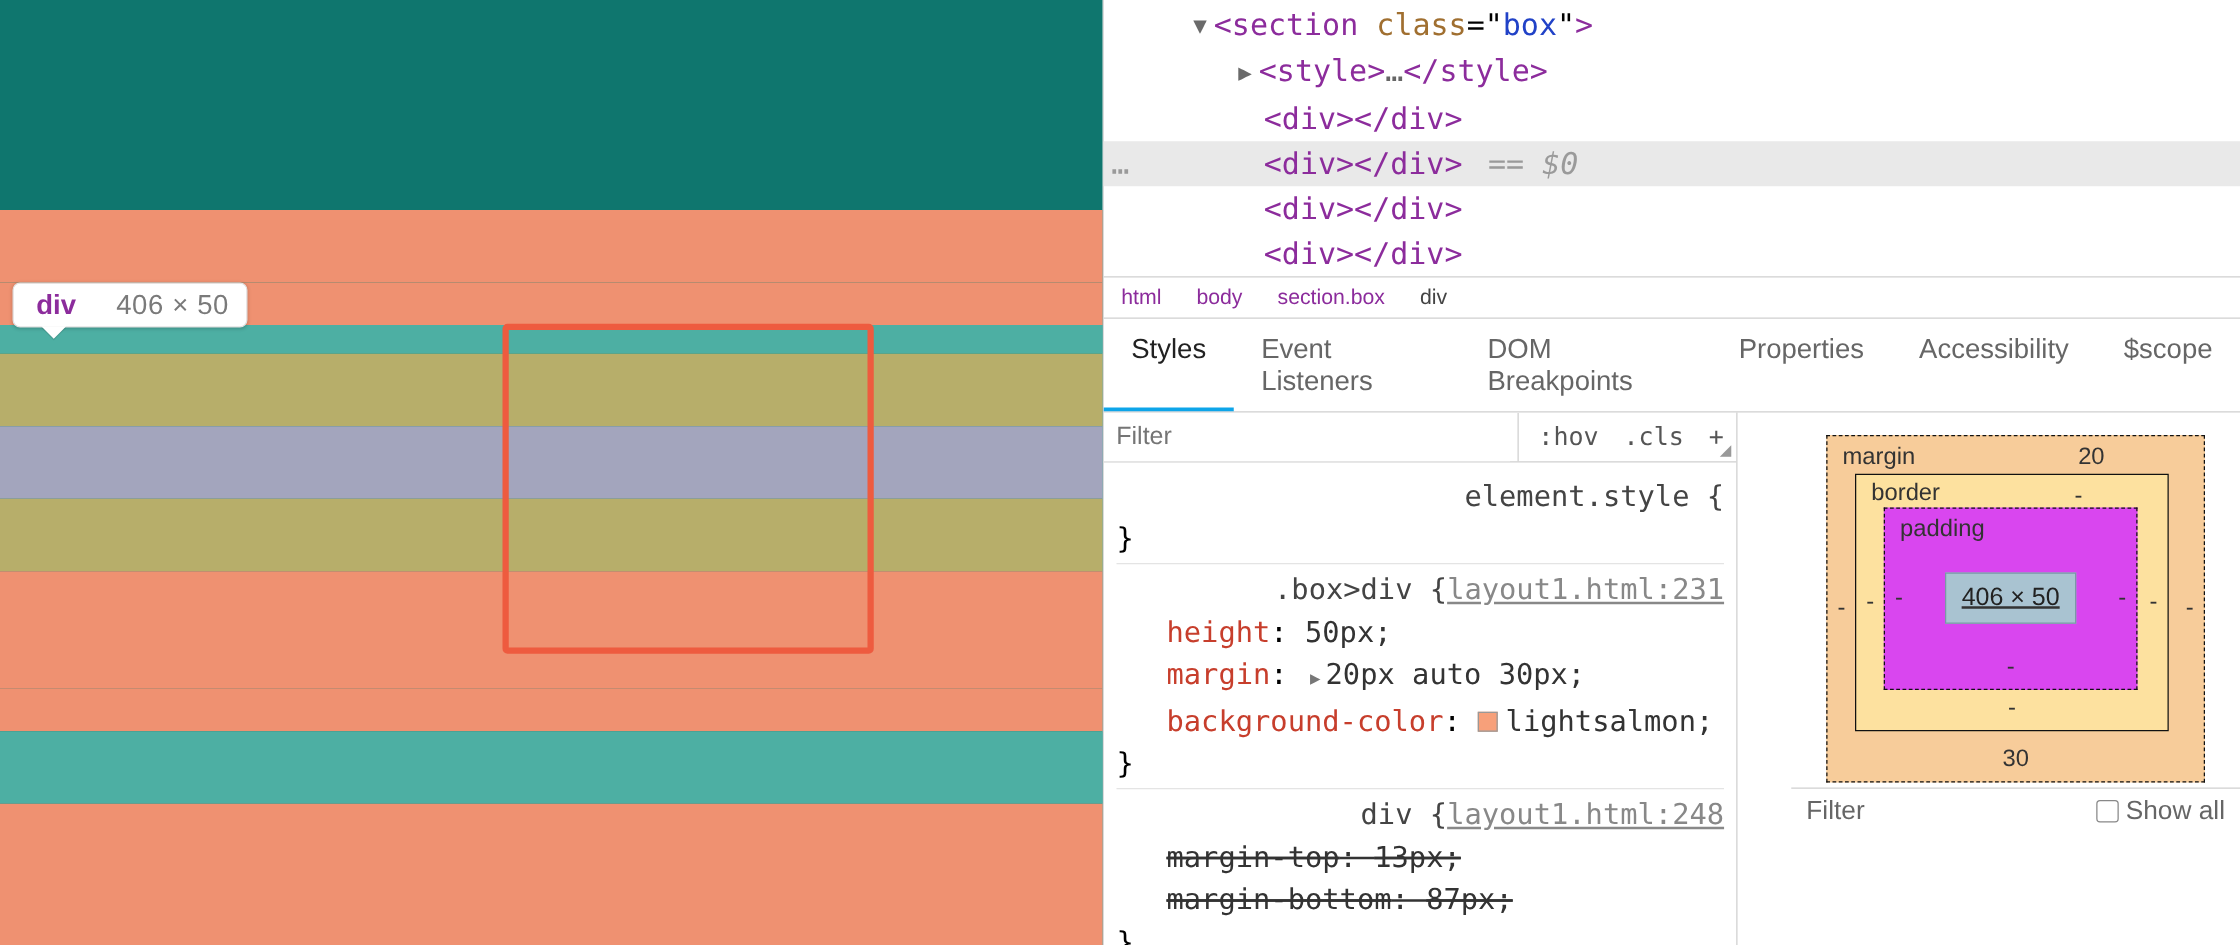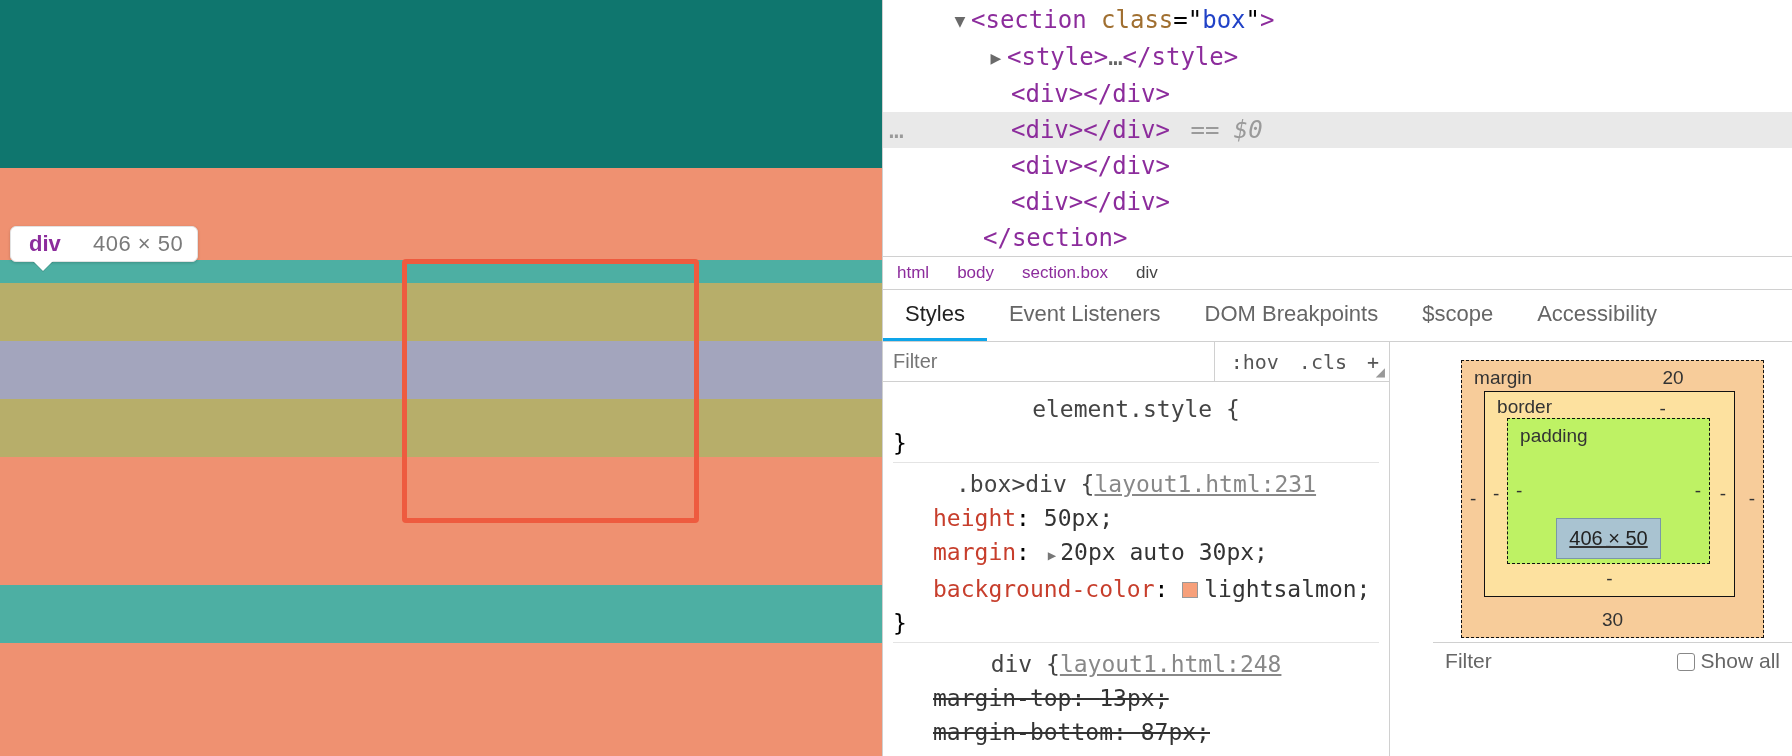--- a/index.html
+++ b/index.html
@@ -35,36 +35,36 @@
 .styles-row { display:flex; flex:1; min-height:0;gap:43px;}
 .styles-pane { flex:1 1 auto; min-width:0; border-right:1px solid #d0d0d0; display:flex; flex-direction:column;}
 .toolbar { display:flex; align-items:center; border-bottom:1px solid #d0d0d0; font-family:-apple-system,sans-serif; font-size:20px; position:relative;}
 .toolbar input { border:0; padding:8px 10px; font-size:20px; width:360px; outline:none; color:#555;}
 .toolbar .divider { width:1px; align-self:stretch; background:#d0d0d0; margin:0 6px;}
 .toolbar .btn { padding:6px 10px; color:#555; font-family:Menlo,monospace; font-size:20px;}
 .toolbar .resizer { position:absolute; right:4px; bottom:2px; font-size:12px; color:#999;}
 .rules { font-family:Menlo,Consolas,monospace; font-size:23px; line-height:34px; padding:4px 10px 4px 10px; overflow:auto;}
 .rule { border-top:1px solid #e4e4e4; padding-top:4px; margin-top:2px;}
 .rule:first-child{border-top:none;}
-.rule .head { display:flex; justify-content:center; }
+.rule .head { display:flex; justify-content:flex-end; }
 .rule .selector { color:#444;}
 .rule .src { color:#888; text-decoration:underline; }
 .rule .decl { padding-left:40px;}
 .rule .prop { color:#c73e2c;}
 .rule .pval { color:#333;}
 .rule .tri { color:#777; font-size:14px; margin:0 4px;}
 .rule .swatch { display:inline-block; width:16px; height:16px; border:1px solid #999; vertical-align:-1px; margin-right:6px;}
 .rule .strike { text-decoration:line-through; color:#333;}
 .box-model-pane { width:384px; display:flex; flex-direction:column; }
 .box-model { padding:18px 28px 4px 28px; }
 .bm { font-family:-apple-system,sans-serif; font-size:19px; color:#333; position:relative;}
 .bm .layer { border:1px dashed #111; position:relative; display:flex; align-items:center; justify-content:center; }
 .bm .margin { background:#f7cc9a; height:278px; padding:30px 28px 40px 22px;}
 .bm .border { background:#fde19f; flex:1; height:100%; padding:26px 24px 32px 22px; border-style:solid;text-decoration:underline;}
-.bm .padding { background:#bef264; flex:1; height:100%; display:flex; align-items:flex-end; justify-content:center; padding:4px 22px;}
+.bm .padding { background:#d946ef; flex:1; height:100%; display:flex; align-items:center; justify-content:center; padding:4px 22px;}
 .bm .content { background:#a9c3d1; border:1px solid #7a98a7; padding:8px 12px; font-family:-apple-system,sans-serif; font-size:20px; color:#222; white-space:nowrap;}
 .bm .lbl { position:absolute; top:6px; left:12px; font-size:19px;}
 .bm .top { position:absolute; top:6px; left:50%; transform:translateX(50px);}
 .bm .bottom { position:absolute; bottom:6px; left:50%; transform:translateX(-50%);}
 .bm .right { position:absolute; right:8px; top:50%; transform:translateY(-50%);}
 .bm .left { position:absolute; left:8px; top:50%; transform:translateY(-50%);}
 .bm .border .lbl{top:4px;}
 .bm .padding .lbl{top:6px;}
 .boxmodel-footer { border-top:1px solid #d0d0d0; display:flex; justify-content:space-between; align-items:center; font-family:-apple-system,sans-serif; color:#666; font-size:21px; padding:6px 12px 0 12px;}
 .checkbox { width:18px; height:18px; border:1px solid #888; border-radius:3px; display:inline-block; vertical-align:-3px; margin-right:6px;}
@@ -95,29 +95,29 @@
     </div>
   </div>
   <div class="devtools">
     <div class="dom" id="dom">
         <div class="row"><span class="pad" style="width: 68px;"></span><span class="disclosure">▼</span><span class="brkt">&lt;</span><span class="tag">section</span><span class="txt"> </span><span class="attr">class</span><span class="txt">="</span><span class="val">box</span><span class="txt">"</span><span class="brkt">&gt;</span></div>
         <div class="row"><span class="pad" style="width: 104px;"></span><span class="disclosure">▶</span><span class="brkt">&lt;</span><span class="tag">style</span><span class="brkt">&gt;</span><span class="hellip">…</span><span class="brkt">&lt;/</span><span class="tag">style</span><span class="brkt">&gt;</span></div>
         <div class="row"><span class="pad" style="width: 128px;"></span><span class="brkt">&lt;</span><span class="tag">div</span><span class="brkt">&gt;</span><span class="brkt">&lt;/</span><span class="tag">div</span><span class="brkt">&gt;</span></div>
         <div class="row sel"><span class="dots">⋯</span><span class="pad" style="width: 128px;"></span><span class="brkt">&lt;</span><span class="tag">div</span><span class="brkt">&gt;</span><span class="brkt">&lt;/</span><span class="tag">div</span><span class="brkt">&gt;</span><span class="eq0"> == $0</span></div>
         <div class="row"><span class="pad" style="width: 128px;"></span><span class="brkt">&lt;</span><span class="tag">div</span><span class="brkt">&gt;</span><span class="brkt">&lt;/</span><span class="tag">div</span><span class="brkt">&gt;</span></div>
         <div class="row"><span class="pad" style="width: 128px;"></span><span class="brkt">&lt;</span><span class="tag">div</span><span class="brkt">&gt;</span><span class="brkt">&lt;/</span><span class="tag">div</span><span class="brkt">&gt;</span></div>
-        <div class="row"><span class="pad" style="width: 100px;"></span><span class="brkt">&lt;/</span><span class="tag">section</span><span class="brkt">&gt;</span></div>
       </div>
     <div class="breadcrumbs" id="crumbs"><span class="crumb">html</span><span class="crumb">body</span><span class="crumb">section.box</span><span class="crumb active">div</span></div>
     <div class="tabs" id="tabs">
         <span class="tab active">Styles</span>
         <span class="tab">Event Listeners</span>
         <span class="tab">DOM Breakpoints</span>
+        <span class="tab">Properties</span>
+        <span class="tab">Accessibility</span>
         <span class="tab">$scope</span>
-        <span class="tab">Accessibility</span>
       </div>
     <div class="styles-row">
       <div class="styles-pane">
         <div class="toolbar">
           <input placeholder="Filter" style="">
           <div class="divider"></div>
           <span class="btn">:hov</span>
           <span class="btn">.cls</span>
           <span class="btn">+</span>
           <span class="resizer">◢</span>

